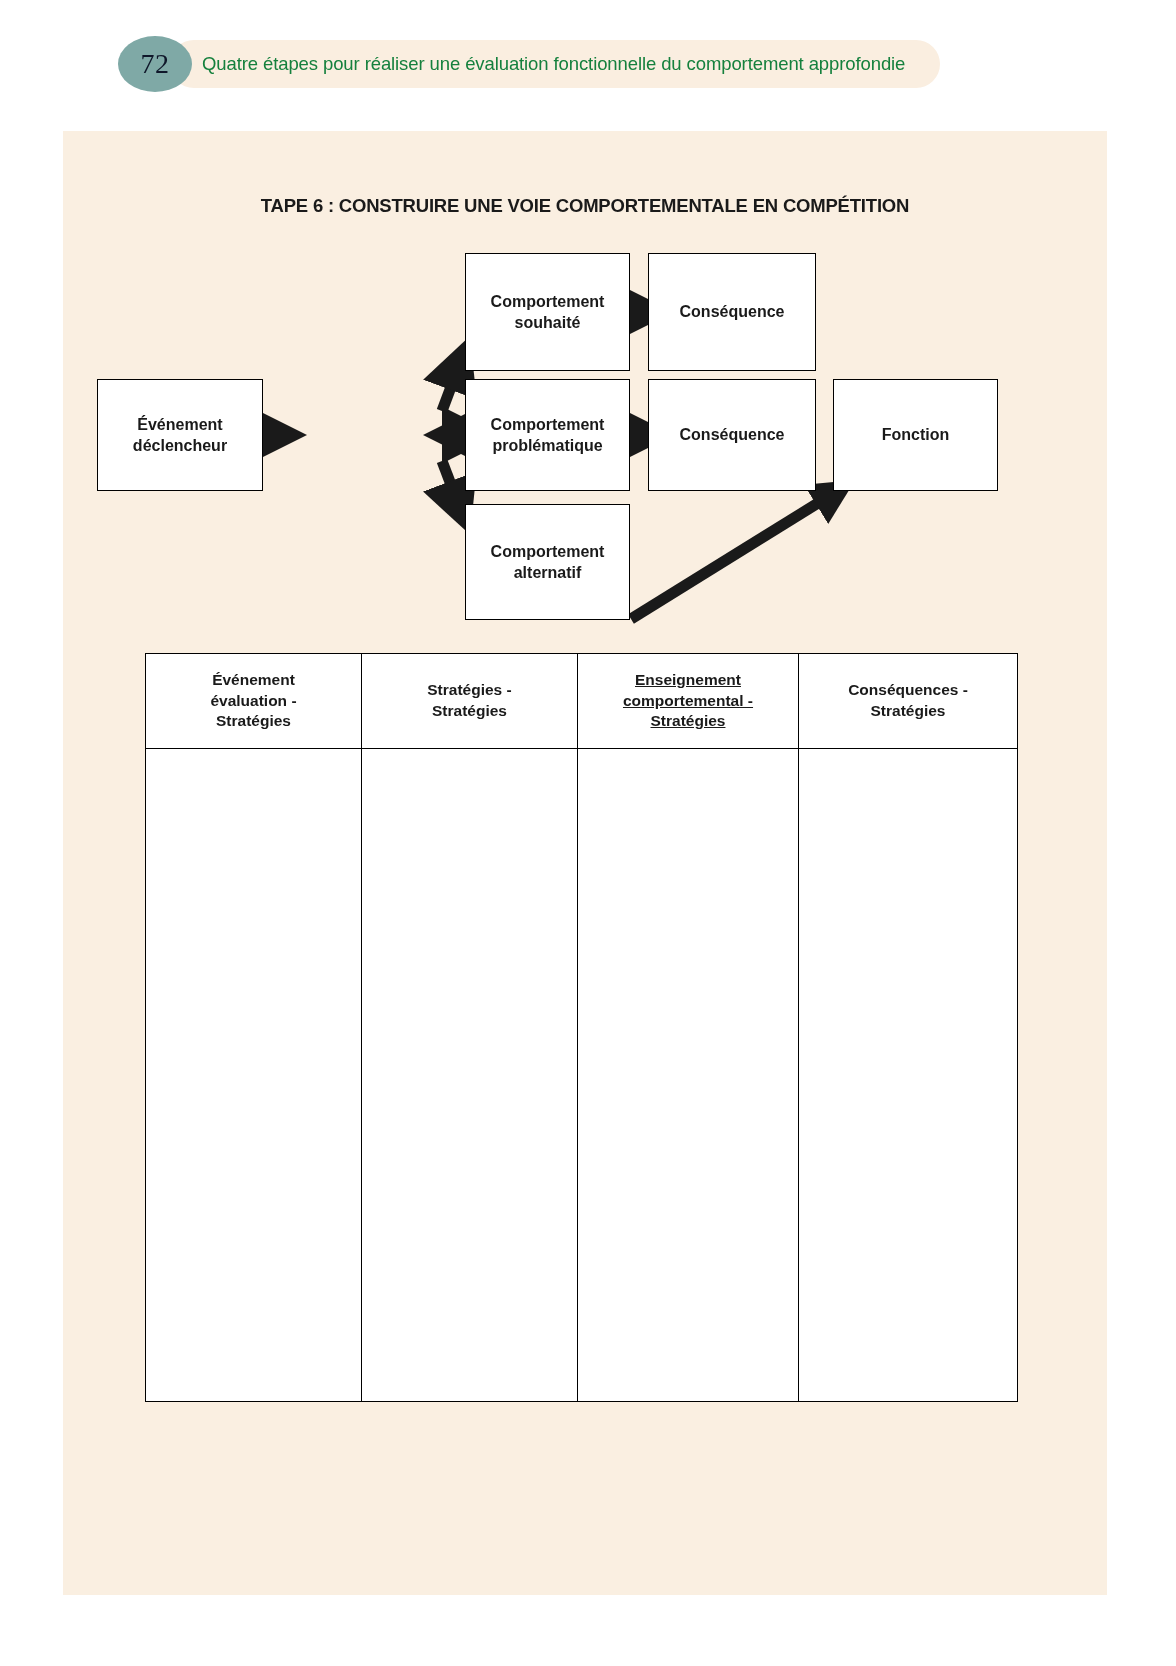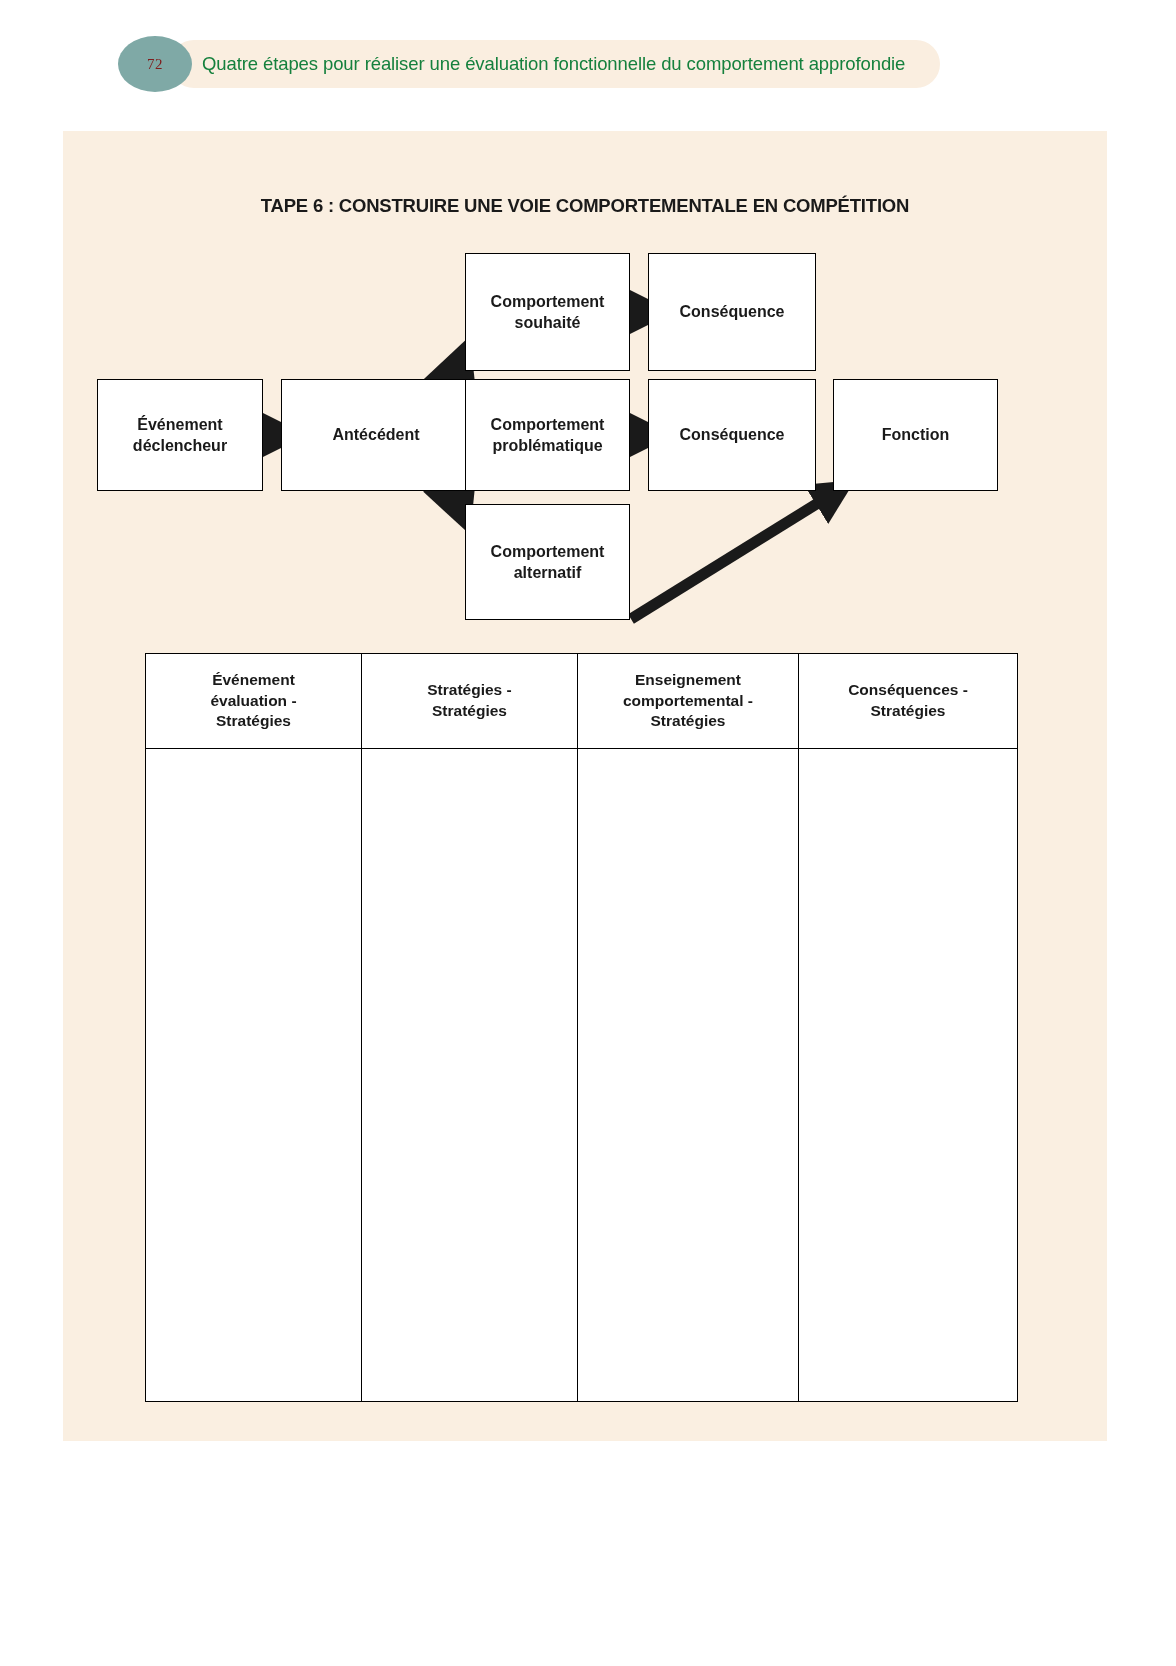--- a/index.html
+++ b/index.html
@@ -38,22 +38,22 @@
     top: 0px;
     width: 74px;
     height: 56px;
     background: #7fa9a6;
     border-radius: 37px / 28px;
     display: flex;
     align-items: center;
     justify-content: center;
   }
   #page-badge span {
-    color: #7f1d1d;
-    font-size: 15px;
+    color: #0f172a;
+    font-size: 28px;
     font-family: "Liberation Serif", serif;
     letter-spacing: .5px;
   }
   #header-title {
     position: absolute;
     left: 92px;
     top: 0px;
     height: 56px;
     display: flex;
     align-items: center;
@@ -62,21 +62,21 @@
     white-space: nowrap;
     letter-spacing: -0.1px;
   }
 
   
   #content-panel {
     position: absolute;
     left: 63px;
     top: 131px;
     width: 1044px;
-    height: 1310px;
+    height: 1464px;
     background: #faefe1;
   }
 
   
   #section-title {
     position: absolute;
     left: 172px;
     top: 64px;
     width: 700px;
     text-align: center;
@@ -144,21 +144,21 @@
     font-weight: bold;
     color: #1a1a1a;
     line-height: 1.35;
     vertical-align: middle;
     text-align: center;
     padding: 4px 6px;
   }
   #strategy-table td { height: 652px; }
   .col-1 { width: 203px; }
   .col-2 { width: 203px; }
-  .col-3 { width: 208px; }
+  .col-3 { width: 208px; text-decoration: underline; }
   .col-4 { width: 206px; }
 </style>
 </head>
 <body>
 
 <div id="running-header">
   <div id="header-band"></div>
   <div id="page-badge">
     <span>72</span>
   </div>
@@ -205,25 +205,20 @@
     <line x1="568" y1="488" x2="768" y2="364" stroke="#1a1a1a" stroke-width="11" marker-end="url(#ah2)"></line>
   </svg>
 
   <div class="node" id="node-evenement">
     <div>
       <span>Événement</span>
       <span>déclencheur</span>
     </div>
   </div>
 
-  <div class="node" id="node-antecedent">
-    <div>
-      <span>Antécédent</span>
-    </div>
-  </div>
 
   <div class="node" id="node-comp-souhaite">
     <div>
       <span>Comportement</span>
       <span>souhaité</span>
     </div>
   </div>
 
   <div class="node" id="node-comp-probl">
     <div>

